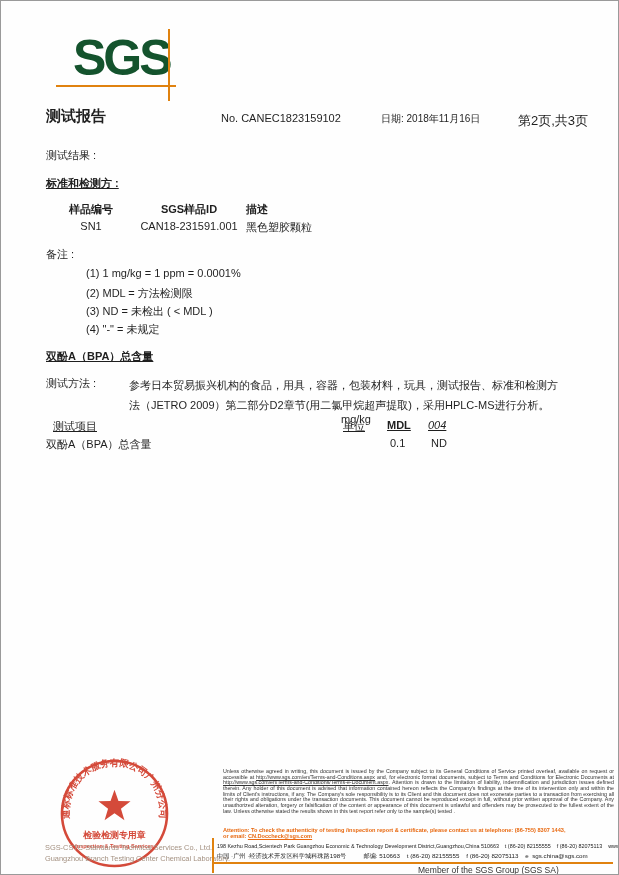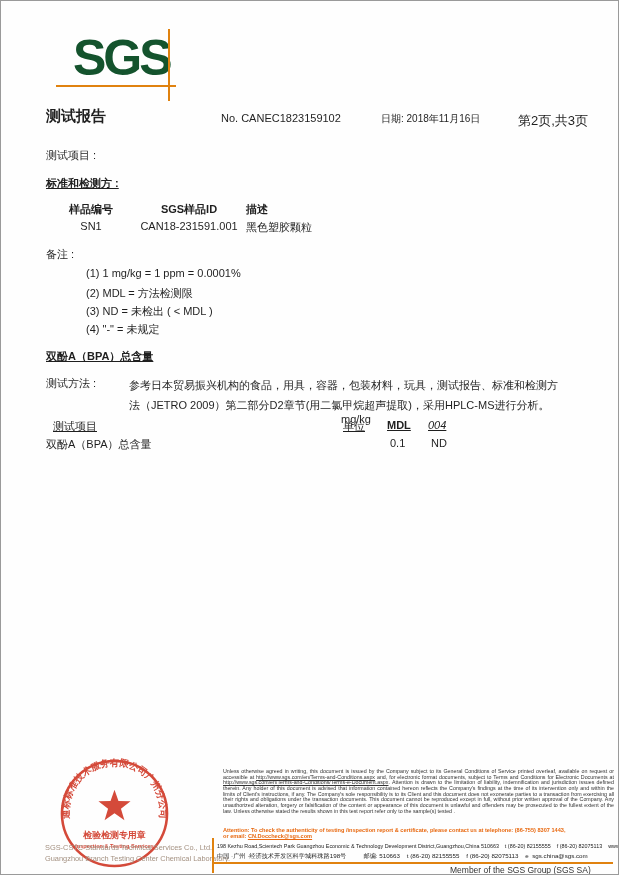--- a/index.html
+++ b/index.html
@@ -54,37 +54,37 @@
   .company2 { left:44px; top:853px; font-size:7.4px; color:#a39080; white-space:nowrap; }
   .disclaimer { left:222px; top:768px; width:391px; font-size:5.3px; line-height:5.65px;
     text-align:justify; color:#333; }
   .attention { left:222px; top:826px; width:391px; font-size:5.6px; line-height:6.3px;
     font-weight:bold; color:#e8680f; }
   .attention .ln { display:block; }
   .v-rule { left:211px; top:837px; width:2px; height:35px; background:#e0820f; }
   .addr1 { left:216px; top:842px; font-size:5.4px; color:#222; white-space:pre; }
   .addr2 { left:216px; top:851px; font-size:6.2px; color:#222; white-space:pre; }
   .h-rule { left:211px; top:861px; width:401px; height:2px; background:#e0820f; }
-  .member { left:417px; top:864px; font-size:8.5px; color:#333;margin-left:32px; }
+  .member { left:417px; top:864px; font-size:8.5px; color:#333; }
 </style>
 </head>
 <body>
 
 <div class="page">
 
   <div class="logo-text">SGS</div>
   <div class="logo-hline"></div>
   <div class="logo-vline"></div>
 
   <div class="abs hdr-title">测试报告</div>
   <div class="abs hdr-no">No. CANEC1823159102</div>
   <div class="abs hdr-date">日期: 2018年11月16日</div>
   <div class="abs hdr-page">第2页,共3页</div>
 
-  <div class="abs lbl" style="left:45px;top:147px;">测试项目 :</div>
+  <div class="abs lbl" style="left:45px;top:147px;">测试结果 :</div>
   <div class="abs lbl bold ul" style="left:45px;top:175px;">标准和检测方 :</div>
 
   <div class="abs lbl bold ctr st-h1">样品编号</div>
   <div class="abs lbl bold ctr st-h2">SGS样品ID</div>
   <div class="abs lbl bold st-h3">描述</div>
   <div class="abs lbl ctr st-v1">SN1</div>
   <div class="abs lbl ctr st-v2">CAN18-231591.001</div>
   <div class="abs lbl st-v3">黑色塑胶颗粒</div>
 
   <div class="abs lbl" style="left:45px;top:246px;">备注 :</div>

